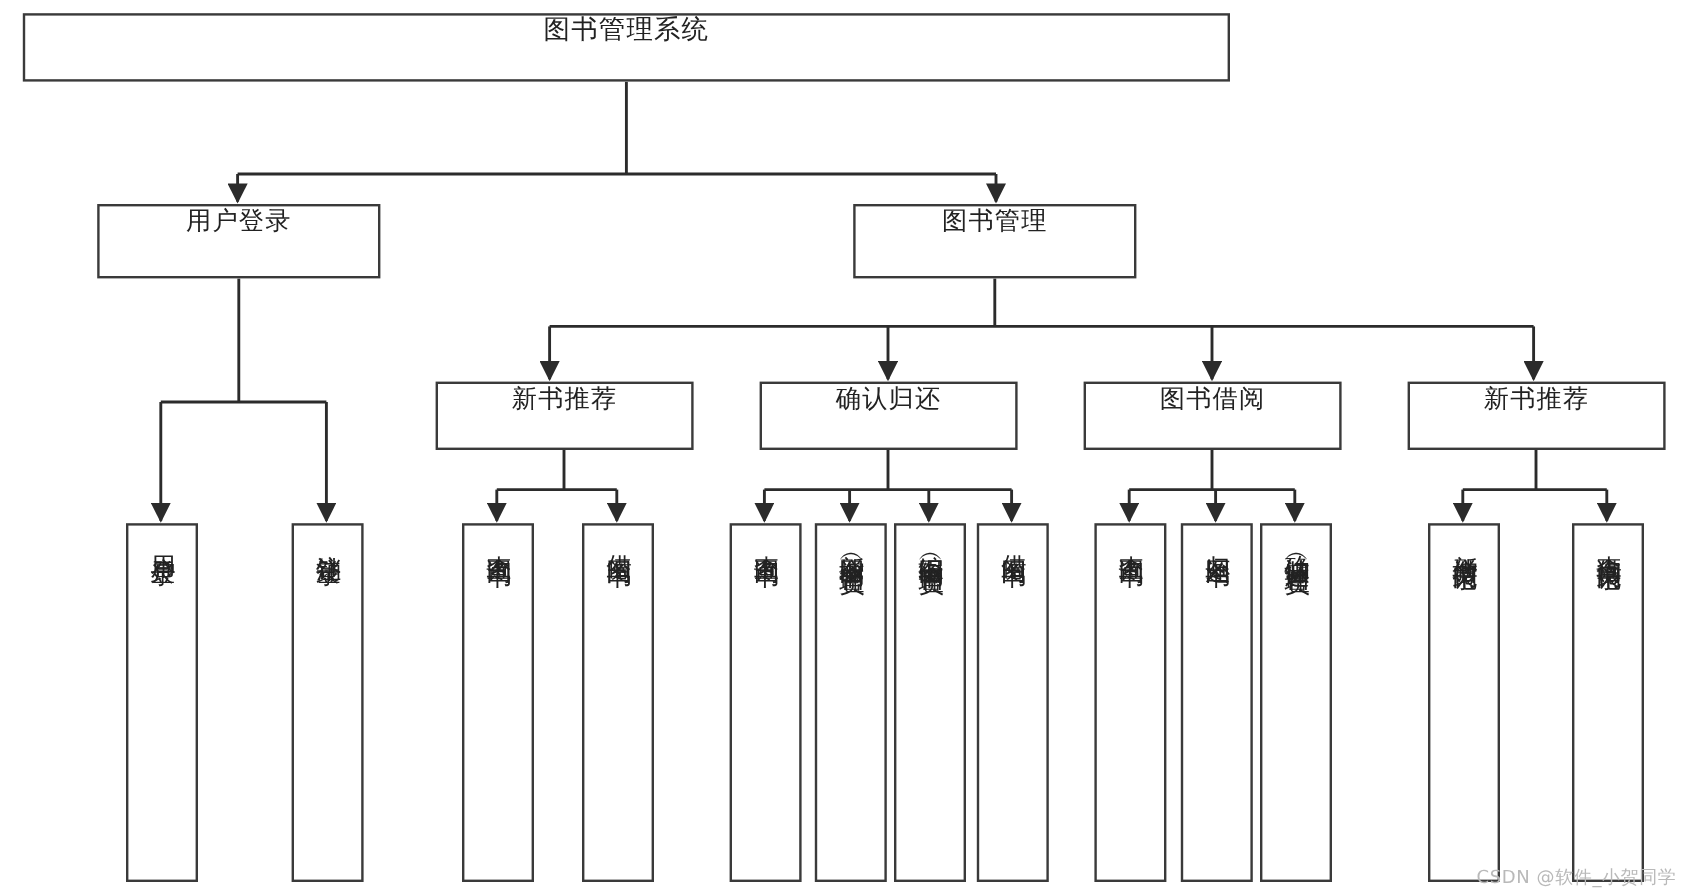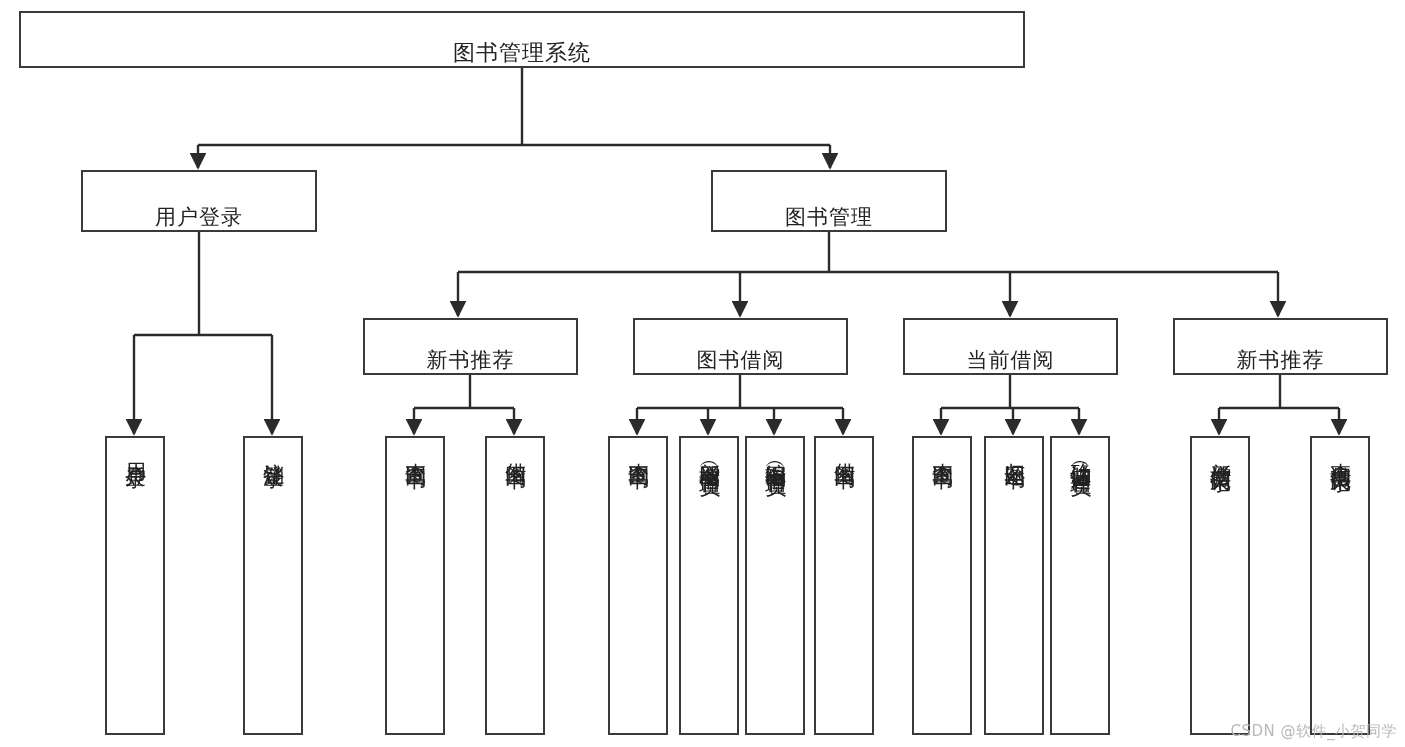--- a/index.html
+++ b/index.html
@@ -23,21 +23,21 @@
     width: 1405px;
     height: 747px;
     pointer-events: none;
   }
   .node {
     position: absolute;
     box-sizing: border-box;
     background: #ffffff;
     border: 2px solid #3a3a3a;
     display: flex;
-    align-items: flex-end;
+    align-items: flex-start;
     justify-content: center;
     color: #222222;
     z-index: 2;
   }
   .node.h {
     font-size: 21px;
     letter-spacing: 1px;
     line-height: 1.2;
   }
   .node.root {
@@ -130,24 +130,24 @@
     <span>用户登录</span>
   </div>
   <div class="node h" style="left:711px; top:170px; width:236px; height:62px;">
     <span>图书管理</span>
   </div>
 
   <div class="node h" style="left:363px; top:318px; width:215px; height:57px;">
     <span>新书推荐</span>
   </div>
   <div class="node h" style="left:633px; top:318px; width:215px; height:57px;">
-    <span>图书借阅</span>
+    <span>确认归还</span>
   </div>
   <div class="node h" style="left:903px; top:318px; width:215px; height:57px;">
-    <span>当前借阅</span>
+    <span>图书借阅</span>
   </div>
   <div class="node h" style="left:1173px; top:318px; width:215px; height:57px;">
     <span>新书推荐</span>
   </div>
 
   <div class="node v" style="left:105px; top:436px; width:60px; height:299px;">
     <span class="vtext">用户登录</span>
   </div>
   <div class="node v" style="left:243px; top:436px; width:60px; height:299px;">
     <span class="vtext">注销登录</span>

